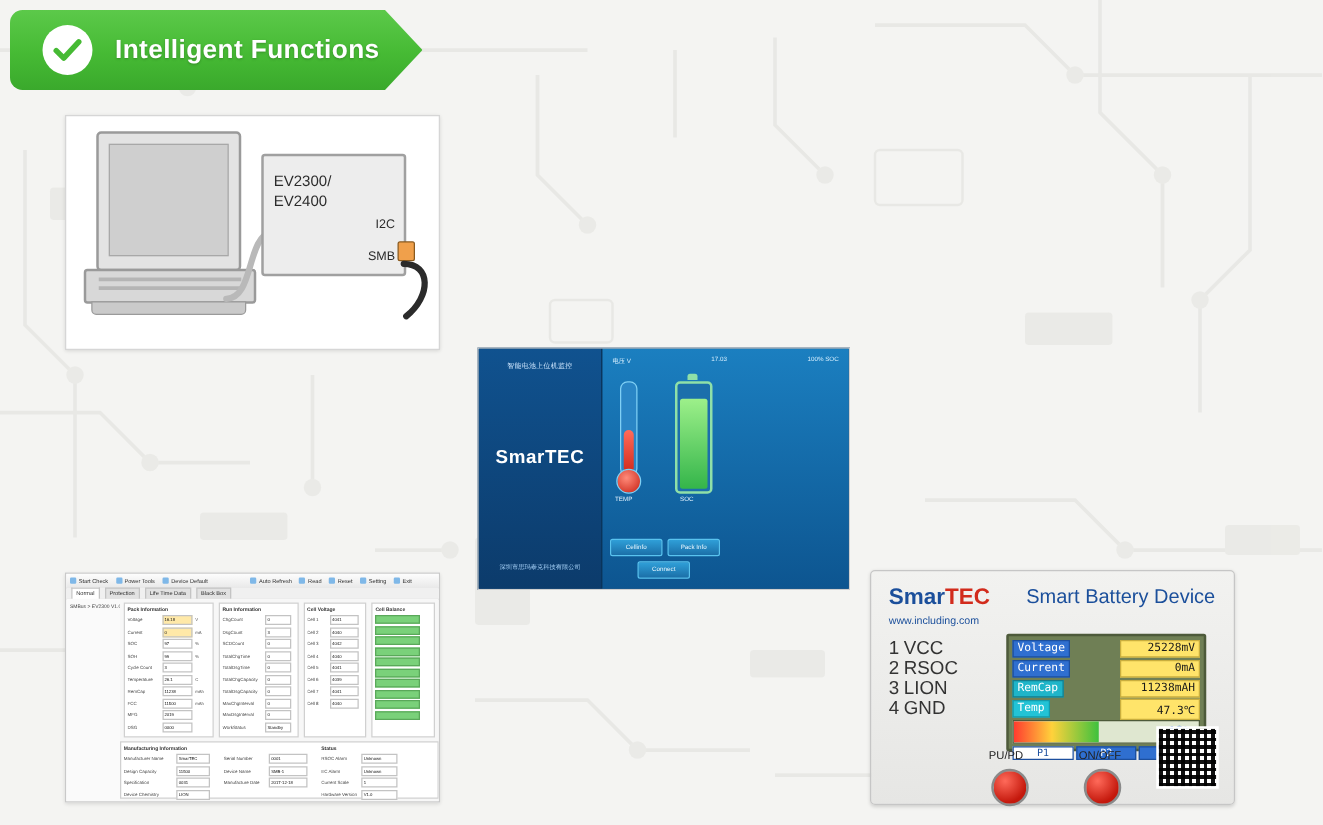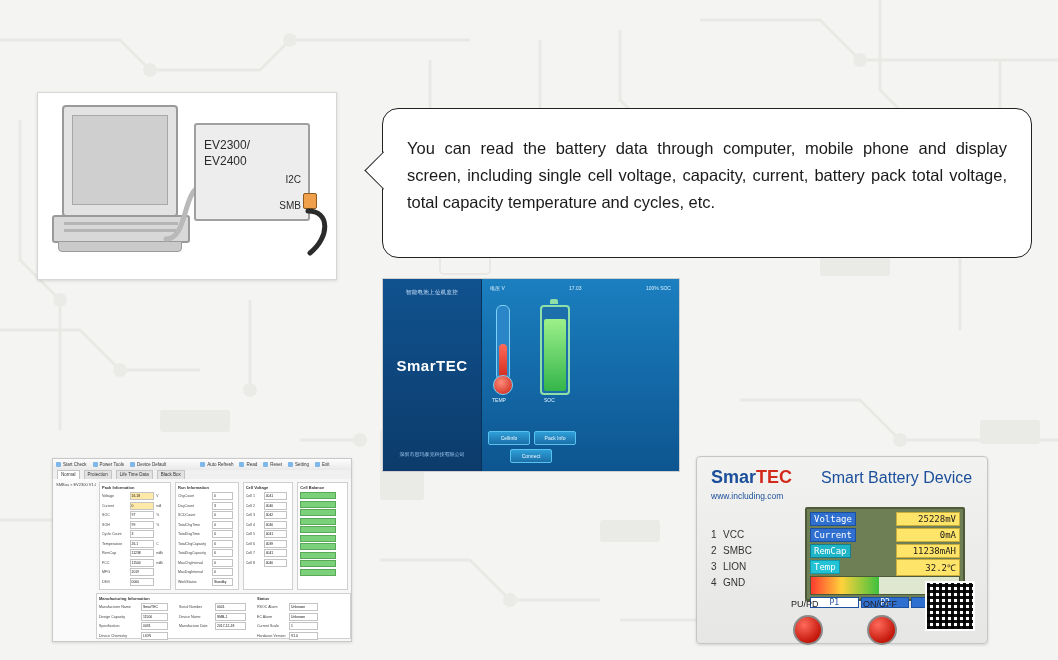--- a/index.html
+++ b/index.html
@@ -42,21 +42,21 @@
   .banner-text {
     position:absolute; left:84px; top:0; height:64px;
     display:flex; align-items:center;
     color:#ffffff; font-size:21px; font-weight:bold;
     letter-spacing:0.3px;
     text-shadow:0 1px 2px rgba(0,0,0,0.25);
   }
 
   
   .diagram-card {
-    position:absolute; left:37px; top:92px; width:298px; height:186px;
+    position:absolute; left:52px; top:92px; width:298px; height:186px;
     background:#ffffff; border:1px solid #d6d6d6;
     box-shadow:0 1px 3px rgba(0,0,0,0.12);
   }
   .laptop {
     position:absolute; left:14px; top:12px; width:134px; height:160px;
   }
   .laptop-screen {
     position:absolute; left:10px; top:0; width:112px; height:108px;
     background:#e3e3e3; border:2px solid #9a9a9a; border-radius:4px;
   }
@@ -276,21 +276,21 @@
   .dev-title {
     position:absolute; left:124px; top:12px;
     font-size:16px; color:#1b4f9b;
   }
   .dev-url {
     position:absolute; left:14px; top:34px;
     font-size:8.5px; color:#1b4f9b;
   }
   .dev-pins {
     position:absolute; left:14px; top:54px;
-    font-size:10px; color:#222; line-height:16px;margin-top:16px;
+    font-size:15px; color:#222; line-height:16px;
   }
   .dev-pins span { display:inline-block; width:12px; color:#333; }
   .lcd {
     position:absolute; left:108px; top:50px; width:150px; height:84px;
     background:#6f7f55; border:2px solid #4d5a3a; border-radius:2px;
     padding:3px;
   }
   .lcd-row {
     display:flex; align-items:center; justify-content:space-between;
     margin-bottom:2px; height:14px;
@@ -393,20 +393,29 @@
       <rect x="60" y="600" width="70" height="20" rx="3"></rect>
       <rect x="920" y="560" width="60" height="22" rx="3"></rect>
     </g>
     <g stroke="#e0e0dc" stroke-width="2" fill="none">
       <rect x="700" y="120" width="70" height="44" rx="4"></rect>
       <rect x="440" y="240" width="50" height="34" rx="4"></rect>
       <rect x="150" y="470" width="50" height="30" rx="4"></rect>
     </g>
   </svg>
 
+  <div class="banner">
+    <div class="banner-shape"></div>
+    <div class="banner-check">
+      <svg width="26" height="26" viewBox="0 0 26 26">
+        <path d="M4 13.5 L10 19.5 L22 6.5" stroke="#46ba34" stroke-width="4.4" fill="none" stroke-linecap="round" stroke-linejoin="round"></path>
+      </svg>
+    </div>
+    <div class="banner-text">Intelligent Functions</div>
+  </div>
 
   <div class="diagram-card">
     <div class="laptop">
       <div class="laptop-screen">
         <div class="laptop-screen-inner"></div>
       </div>
       <div class="laptop-base">
         <div class="laptop-base-line" style="top:5px"></div>
         <div class="laptop-base-line" style="top:12px"></div>
       </div>
@@ -422,25 +431,20 @@
       </div>
       <div class="ev-i2c">I2C</div>
       <div class="ev-smb">SMB</div>
       <div class="plug"></div>
     </div>
     <svg style="position:absolute;left:266px;top:98px;width:34px;height:70px">
       <path d="M4 20 C 26 20, 26 46, 6 62" stroke="#2b2b2b" stroke-width="5" fill="none" stroke-linecap="round"></path>
     </svg>
   </div>
 
-  <div class="callout">
-    <div class="callout-tail"></div>
-    <div class="callout-tail-mask"></div>
-    <p>You can read the battery data through computer, mobile phone and display screen, including single cell voltage, capacity, current, battery pack total voltage, total capacity temperature and cycles, etc.</p>
-  </div>
 
   <div class="app">
     <div class="app-col app-left">
       <div class="app-left-title">智能电池上位机监控</div>
       <div class="app-logo">
         <span class="s">Smar</span><span>TEC</span>
       </div>
       <div class="app-left-url">深圳市思玛泰克科技有限公司</div>
     </div>
     <div class="app-col app-right">
@@ -741,41 +745,41 @@
   </div>
 
   <div class="dev">
     <div class="dev-logo">
       <span>Smar</span><span class="red">TEC</span>
     </div>
     <div class="dev-title">Smart Battery Device</div>
     <div class="dev-url">www.including.com</div>
     <div class="dev-pins">
       <div><span>1</span><span>VCC</span></div>
-      <div><span>2</span><span>SMBC</span></div>
+      <div><span>2</span><span>RSOC</span></div>
       <div><span>3</span><span>LION</span></div>
       <div><span>4</span><span>GND</span></div>
     </div>
 
     <div class="lcd">
       <div class="lcd-row">
         <span class="lcd-key">Voltage</span>
         <span class="lcd-val">25228mV</span>
       </div>
       <div class="lcd-row">
         <span class="lcd-key">Current</span>
         <span class="lcd-val">0mA</span>
       </div>
       <div class="lcd-row">
         <span class="lcd-key teal">RemCap</span>
         <span class="lcd-val">11238mAH</span>
       </div>
       <div class="lcd-row">
         <span class="lcd-key cyan">Temp</span>
-        <span class="lcd-val">32.2℃</span>
+        <span class="lcd-val">47.3℃</span>
       </div>
       <div class="lcd-bar">
         <div class="lcd-bar-fill" style="width: 46%;"></div>
         <div class="lcd-bar-text">46%</div>
       </div>
       <div class="lcd-tabs">
         <div class="lcd-tab active">P1</div>
         <div class="lcd-tab">P2</div>
         <div class="lcd-tab">P3</div>
       </div>

